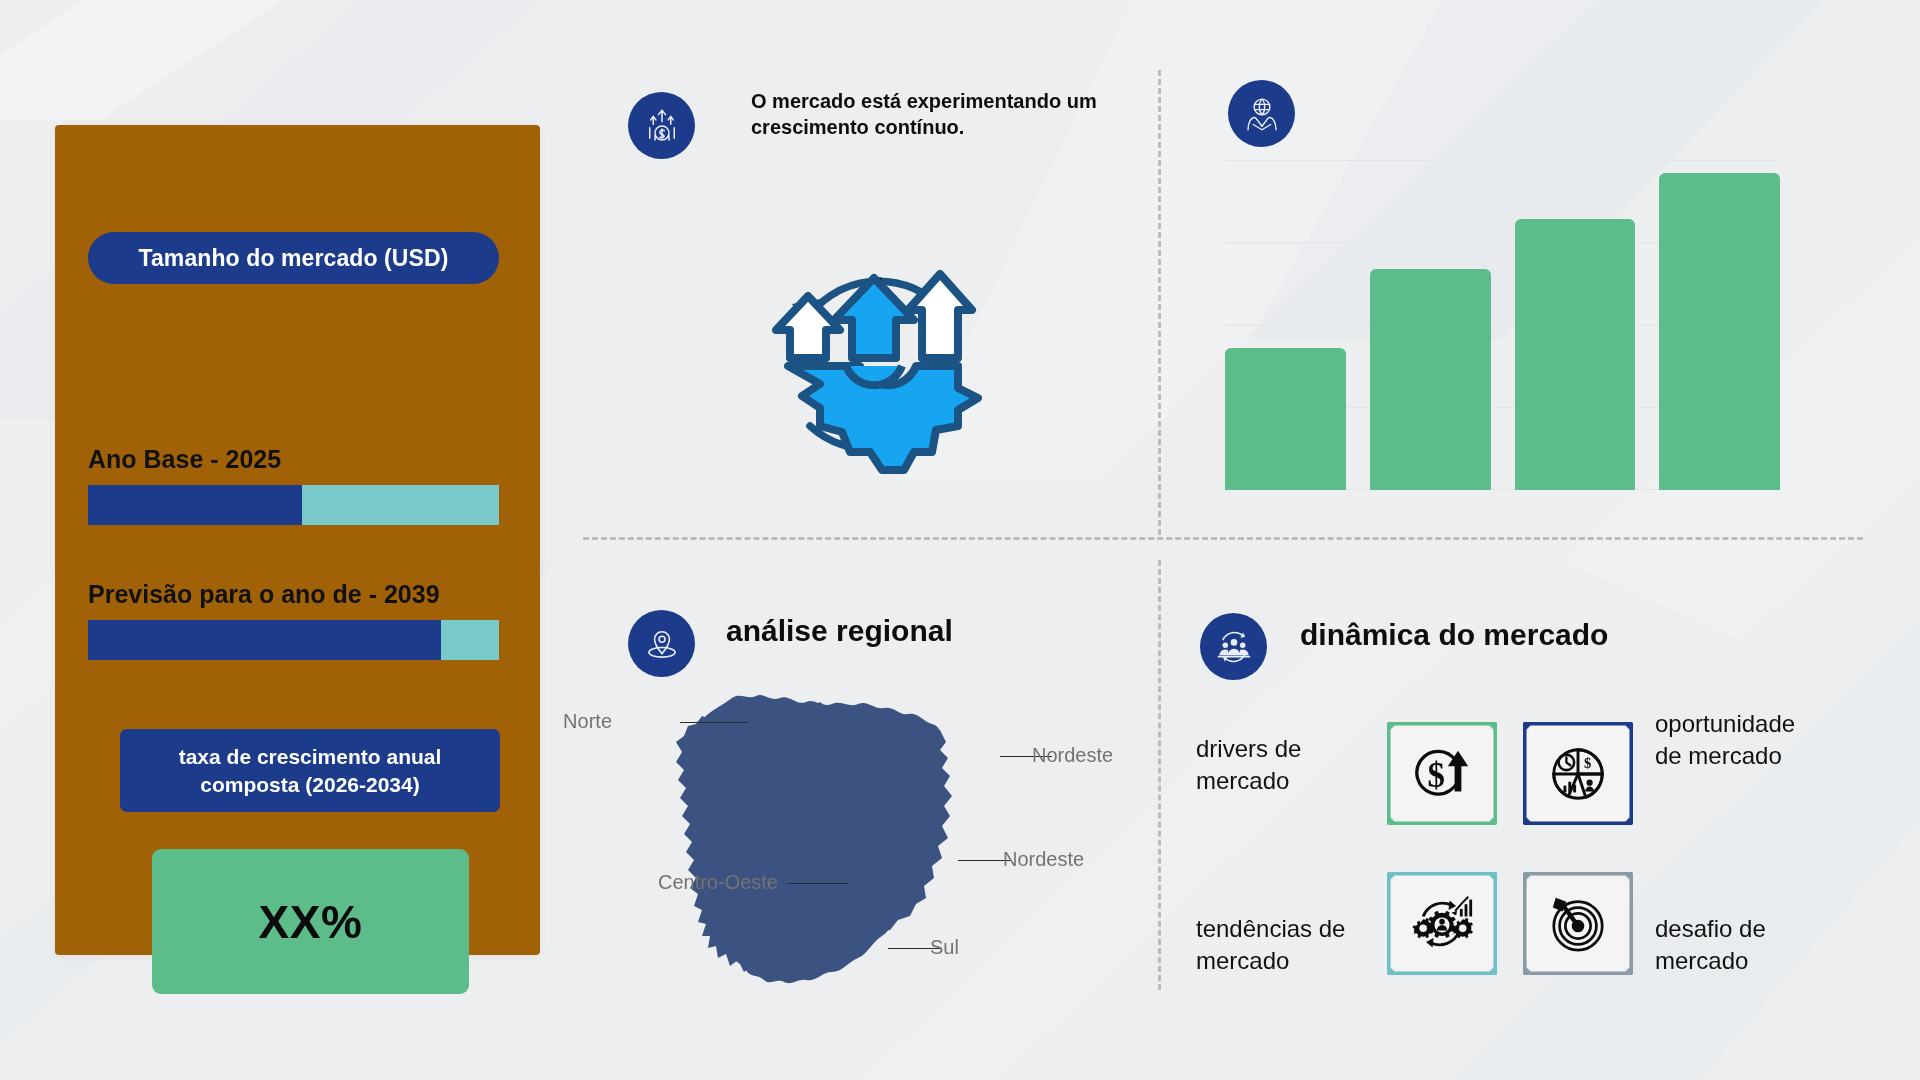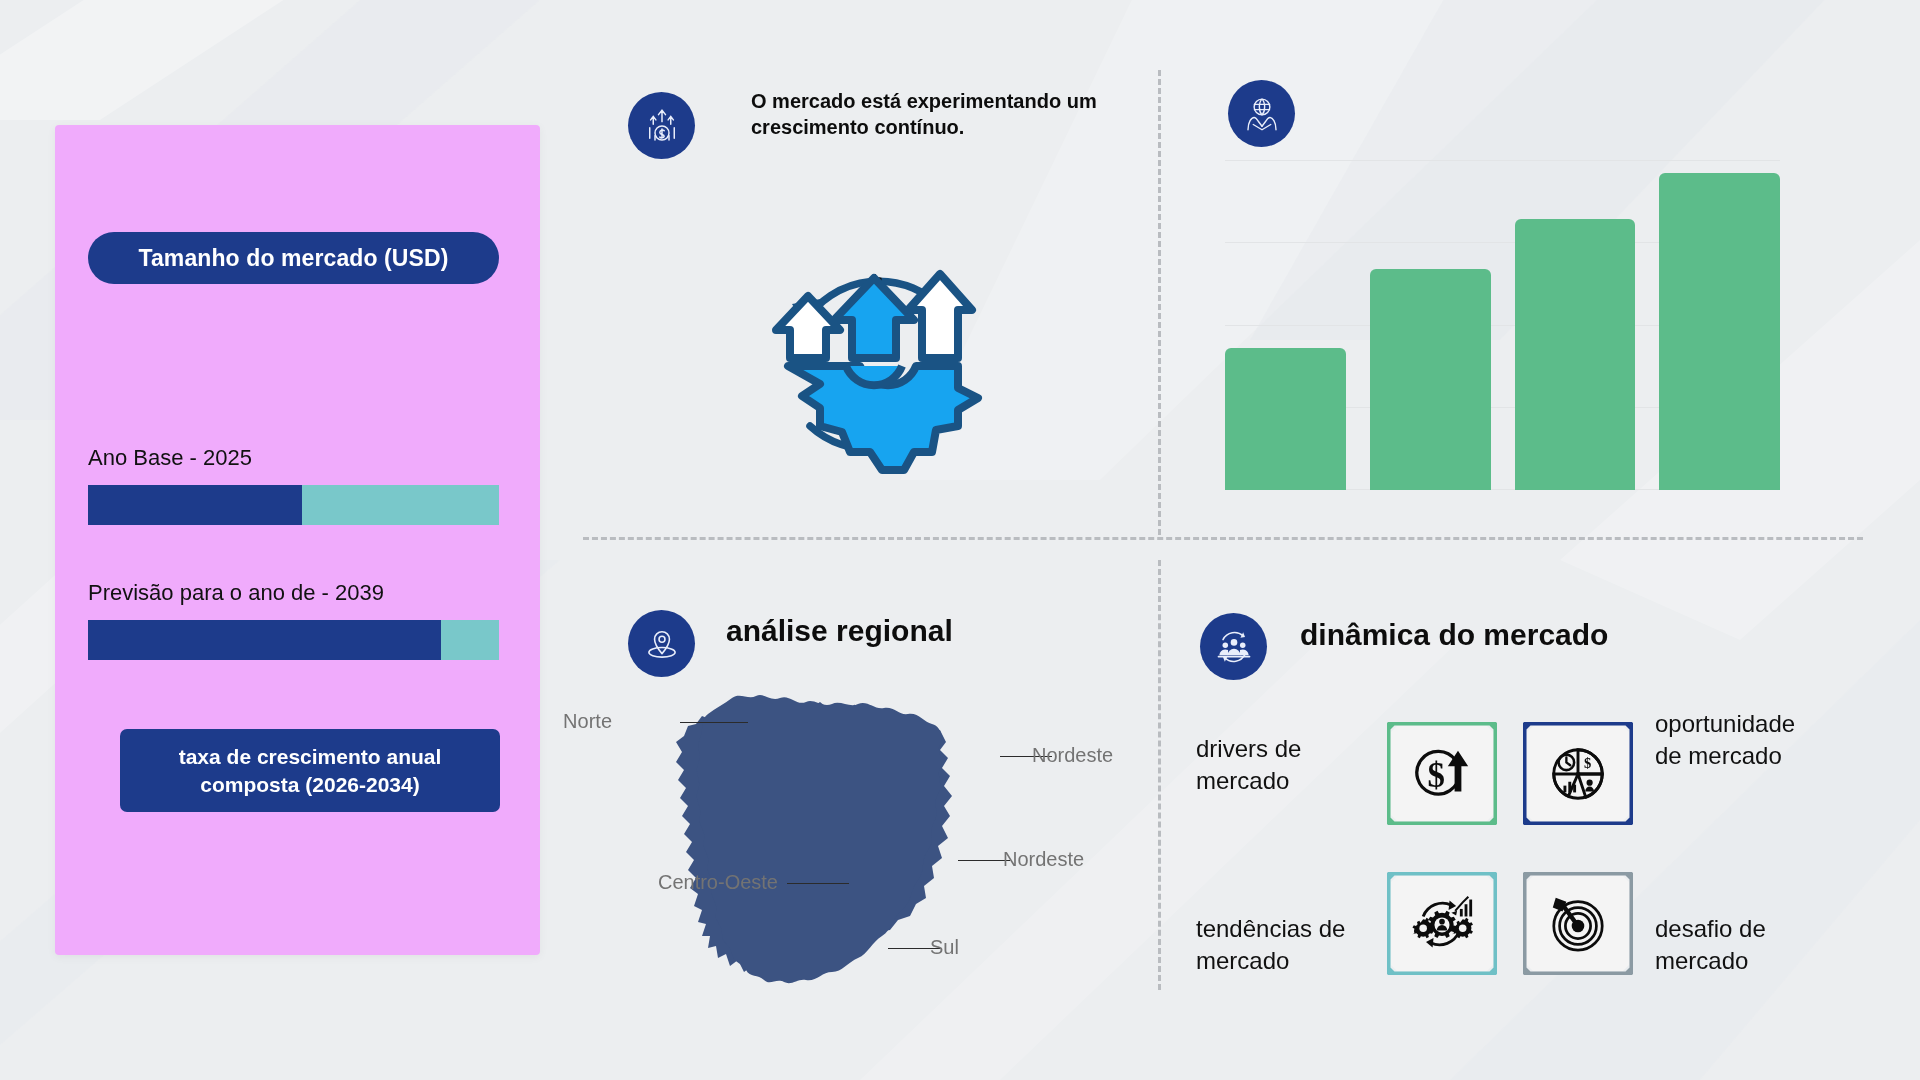--- a/index.html
+++ b/index.html
@@ -15,42 +15,42 @@
   
   #bg-streaks { position: absolute; inset: 0; z-index: 0; pointer-events: none; }
 
   #root { position: absolute; inset: 0; z-index: 2; }
 
   
   #left-card {
     position: absolute;
     left: 55px; top: 125px;
     width: 485px; height: 830px;
-    background: #f0abfc;
+    background: #a16207;
     border-radius: 4px;
     box-shadow: 0 2px 10px rgba(0,0,0,0.05);
   }
   #market-size-pill {
     position: absolute;
     left: 33px; top: 107px;
     width: 411px; height: 52px;
     background: #1e3a8a;
     background: #1d3b8b;
     border-radius: 26px;
     color: #ffffff;
     font-size: 23px;
     font-weight: 700;
     display: flex; align-items: center; justify-content: center;
     letter-spacing: .1px;
   }
   .bar-label {
     position: absolute;
     left: 33px;
-    font-size: 22px;
-    font-weight: 400;
+    font-size: 25px;
+    font-weight: 700;
     color: #111;
     white-space: nowrap;
   }
   .bar-track {
     position: absolute;
     left: 33px;
     width: 411px; height: 40px;
     background: #79c8ca;
   }
   .bar-fill {
@@ -181,20 +181,21 @@
     <div class="bar-track" style="top:360px">
       <div class="bar-fill" id="fill0" style="width: 52%;"></div>
     </div>
 
     <div class="bar-label" style="top:455px">Previsão para o ano de - 2039</div>
     <div class="bar-track" style="top:495px">
       <div class="bar-fill" id="fill1" style="width: 86%;"></div>
     </div>
 
     <div id="cagr-box">taxa de crescimento anual composta (2026-2034)</div>
+    <div id="cagr-value-box">XX%</div>
   </div>
 
   <div class="divider-v" style="left:1158px; top:70px; height:465px;"></div>
   <div class="divider-v" style="left:1158px; top:560px; height:430px;"></div>
   <div class="divider-h" style="left:583px; top:537px; width:1280px;"></div>
 
   <div class="icon-circle" style="left:628px; top:92px; width:67px; height:67px;">
     <svg width="42" height="42" viewBox="0 0 48 48" fill="none" stroke="#e9eefb" stroke-width="1.7" stroke-linecap="round" stroke-linejoin="round">
       <path d="M24 6 L24 19 M24 6 L20 11 M24 6 L28 11"></path>
       <path d="M14 13 L14 22 M14 13 L11 17 M14 13 L17 17"></path>

